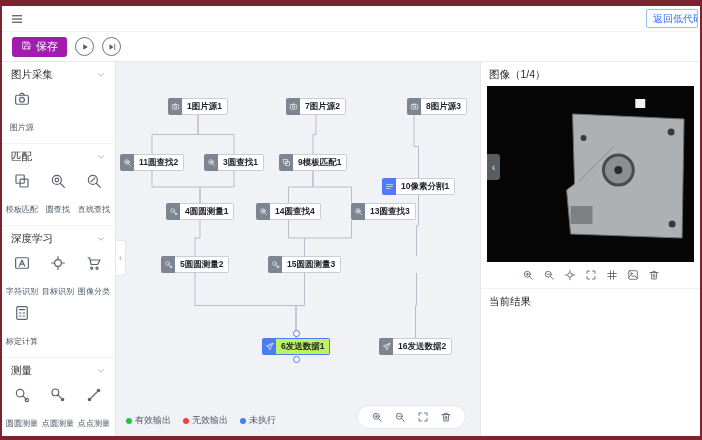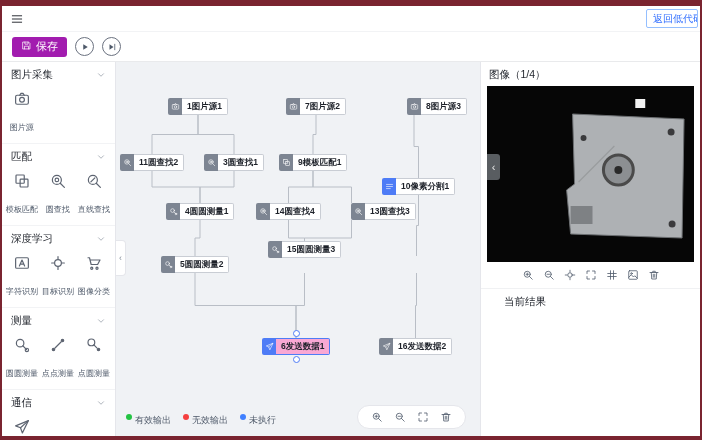--- a/index.html
+++ b/index.html
@@ -24,39 +24,39 @@
   .tool-item { width:36px; display:flex; flex-direction:column; align-items:center; gap:10px; padding:3px 0; cursor:grab; color:#5e6572; }
   .tool-item .lbl { font-size:8.5px; color:#4e5969; white-space:nowrap; transform:scale(.95); }
 
   .canvas { flex:1 1 auto; position:relative; background:#f0f2f5; overflow:hidden; }
   .edges { position:absolute; left:0; top:0; pointer-events:none; }
   .node { position:absolute; display:flex; height:17px; font-size:8.5px; cursor:pointer; }
   .node .nicon { width:14px; background:#7d8592; color:#fff; display:flex; align-items:center; justify-content:center; border-radius:2px 0 0 2px; flex:0 0 auto; }
   .node .nlabel { background:#fff; border:1px solid #c9cdd4; border-left:none; display:flex; align-items:center; padding:0 5px; color:#1d2129; border-radius:0 2px 2px 0; white-space:nowrap;font-weight:bold; }
   .node.accent .nicon { background:#4e7cf6; }
   .node.selected .nicon { background:#4e7cf6; }
-  .node.selected .nlabel { border-color:#4e7cf6; background:#f9a8d4; }
+  .node.selected .nlabel { border-color:#4e7cf6; background:#bef264; }
   .node.selected::before, .node.selected::after { content:""; position:absolute; left:50%; margin-left:-3px; width:5px; height:5px; border:1px solid #4e7cf6; background:#fff; border-radius:50%; }
   .node.selected::before { top:-8px; }
   .node.selected::after { bottom:-8px; }
 
   .collapse-tab { position:absolute; left:0; top:178px; width:10px; height:36px; background:#fff; border:1px solid #e5e6eb; border-left:none; border-radius:0 4px 4px 0; display:flex; align-items:center; justify-content:center; color:#86909c; font-size:9px; cursor:pointer; }
   .legend { position:absolute; left:10px; bottom:9px; display:flex; gap:12px; font-size:9px; color:#4e5969; align-items:center; }
-  .legend .item { display:flex; align-items:flex-start; }
+  .legend .item { display:flex; align-items:center; }
   .dot { width:6px; height:6px; border-radius:50%; display:inline-block; margin-right:3px; }
   .zoom-pill { position:absolute; right:14px; bottom:7px; height:24px; background:#fff; border:1px solid #e5e6eb; border-radius:13px; display:flex; align-items:center; gap:11px; padding:0 13px; color:#4e5969; }
   .zoom-pill span, .viewer-tools span { display:flex; cursor:pointer; }
 
   .rightpanel { width:220px; border-left:1px solid #e5e6eb; display:flex; flex-direction:column; background:#fff; flex:0 0 auto; min-height:0; }
   .rp-header { padding:6px 8px 4px; font-size:10.5px; color:#1d2129; flex:0 0 auto; }
   .viewer { position:relative; margin:0 6px; height:176px; background:#000; flex:0 0 auto; overflow:hidden; }
   .viewer svg { display:block; }
   .nav-chevron { position:absolute; left:0; top:68px; width:13px; height:26px; background:rgba(110,115,120,.8); color:#e8e8e8; border-radius:0 3px 3px 0; display:flex; align-items:center; justify-content:center; font-size:11px; cursor:pointer; }
   .viewer-tools { height:26px; display:flex; align-items:center; justify-content:center; gap:9px; color:#4e5969; flex:0 0 auto; }
-  .result-header { padding:6px 23px; font-size:10.5px; color:#1d2129; border-top:1px solid #f0f1f3; flex:0 0 auto; }
+  .result-header { padding:6px 8px; font-size:10.5px; color:#1d2129; border-top:1px solid #f0f1f3; flex:0 0 auto; }
   .result-body { flex:1 1 auto; background:#fff; }
 </style>
 </head>
 <body>
 
 <div class="frame">
   <div class="app">
 
     <div class="titlebar">
       <span class="hamburger" id="hamburger-slot">
@@ -170,53 +170,60 @@
               <span class="lbl">目标识别</span>
             </div>
             <div class="tool-item">
               <span class="tool-ic"><svg width="18" height="18" viewBox="0 0 24 24" fill="none" stroke="currentColor" stroke-width="1.6" stroke-linecap="round" stroke-linejoin="round">
                   <circle cx="9" cy="19" r="1.4"></circle>
                   <circle cx="16" cy="19" r="1.4"></circle>
                   <path d="M4 5h2l2.2 9h8.6L20 8H7"></path>
                 </svg></span>
               <span class="lbl">图像分类</span>
             </div>
+            <div class="tool-item">
+              <span class="tool-ic"><svg width="18" height="18" viewBox="0 0 24 24" fill="none" stroke="currentColor" stroke-width="1.6" stroke-linecap="round" stroke-linejoin="round">
+                  <rect x="5" y="3.5" width="14" height="17" rx="1.5"></rect>
+                  <path d="M8.5 7.5h7M8.5 12h2.2M8.5 16h2.2M13.5 12h2.2M13.5 16h2.2"></path>
+                </svg></span>
+              <span class="lbl">标定计算</span>
+            </div>
           </div>
           <div class="section-header">
             <span class="sec-title">测量</span>
             <span class="sec-chev">
               <svg width="10" height="10" viewBox="0 0 24 24" fill="none" stroke="currentColor" stroke-width="1.6" stroke-linecap="round" stroke-linejoin="round">
                 <path d="M6 9l6 6 6-6"></path>
               </svg>
             </span>
           </div>
           <div class="section-items">
             <div class="tool-item">
               <span class="tool-ic"><svg width="18" height="18" viewBox="0 0 24 24" fill="none" stroke="currentColor" stroke-width="1.6" stroke-linecap="round" stroke-linejoin="round">
                   <circle cx="9.5" cy="9.5" r="5"></circle>
                   <path d="M13.2 13.2L18 18"></path>
                   <circle cx="18.5" cy="18.5" r="2.2"></circle>
                 </svg></span>
               <span class="lbl">圆圆测量</span>
             </div>
             <div class="tool-item">
               <span class="tool-ic"><svg width="18" height="18" viewBox="0 0 24 24" fill="none" stroke="currentColor" stroke-width="1.6" stroke-linecap="round" stroke-linejoin="round">
+                  <circle cx="8.5" cy="8.5" r="4.5"></circle>
+                  <circle cx="18" cy="18" r="1.6" fill="currentColor"></circle>
+                  <path d="M11.8 11.8l4 4"></path>
+                </svg></span>
+              <span class="lbl">点圆测量</span>
+            </div>
+            <div class="tool-item">
+              <span class="tool-ic"><svg width="18" height="18" viewBox="0 0 24 24" fill="none" stroke="currentColor" stroke-width="1.6" stroke-linecap="round" stroke-linejoin="round">
                   <circle cx="6" cy="18" r="1.6" fill="currentColor"></circle>
                   <circle cx="18" cy="6" r="1.6" fill="currentColor"></circle>
                   <path d="M8 16L16 8"></path>
                 </svg></span>
               <span class="lbl">点点测量</span>
-            </div>
-            <div class="tool-item">
-              <span class="tool-ic"><svg width="18" height="18" viewBox="0 0 24 24" fill="none" stroke="currentColor" stroke-width="1.6" stroke-linecap="round" stroke-linejoin="round">
-                  <circle cx="8.5" cy="8.5" r="4.5"></circle>
-                  <circle cx="18" cy="18" r="1.6" fill="currentColor"></circle>
-                  <path d="M11.8 11.8l4 4"></path>
-                </svg></span>
-              <span class="lbl">点圆测量</span>
             </div>
           </div>
           <div class="section-header">
             <span class="sec-title">通信</span>
             <span class="sec-chev">
               <svg width="10" height="10" viewBox="0 0 24 24" fill="none" stroke="currentColor" stroke-width="1.6" stroke-linecap="round" stroke-linejoin="round">
                 <path d="M6 9l6 6 6-6"></path>
               </svg>
             </span>
           </div>
@@ -387,21 +394,21 @@
           <div class="node" style="left: 45px; top: 194px;">
             <span class="nicon">
               <svg width="9" height="9" viewBox="0 0 24 24" fill="none" stroke="currentColor" stroke-width="1.6" stroke-linecap="round" stroke-linejoin="round">
                 <circle cx="9.5" cy="9.5" r="5"></circle>
                 <path d="M13.2 13.2L18 18"></path>
                 <circle cx="18.5" cy="18.5" r="2.2"></circle>
               </svg>
             </span>
             <span class="nlabel">5圆圆测量2</span>
           </div>
-          <div class="node" style="left: 152px; top: 179px; border-radius: 7px;">
+          <div class="node" style="left: 152px; top: 194px; border-radius: 7px;">
             <span class="nicon">
               <svg width="9" height="9" viewBox="0 0 24 24" fill="none" stroke="currentColor" stroke-width="1.6" stroke-linecap="round" stroke-linejoin="round">
                 <circle cx="9.5" cy="9.5" r="5"></circle>
                 <path d="M13.2 13.2L18 18"></path>
                 <circle cx="18.5" cy="18.5" r="2.2"></circle>
               </svg>
             </span>
             <span class="nlabel">15圆圆测量3</span>
           </div>
           <div class="node selected" style="left: 146px; top: 276px;">

